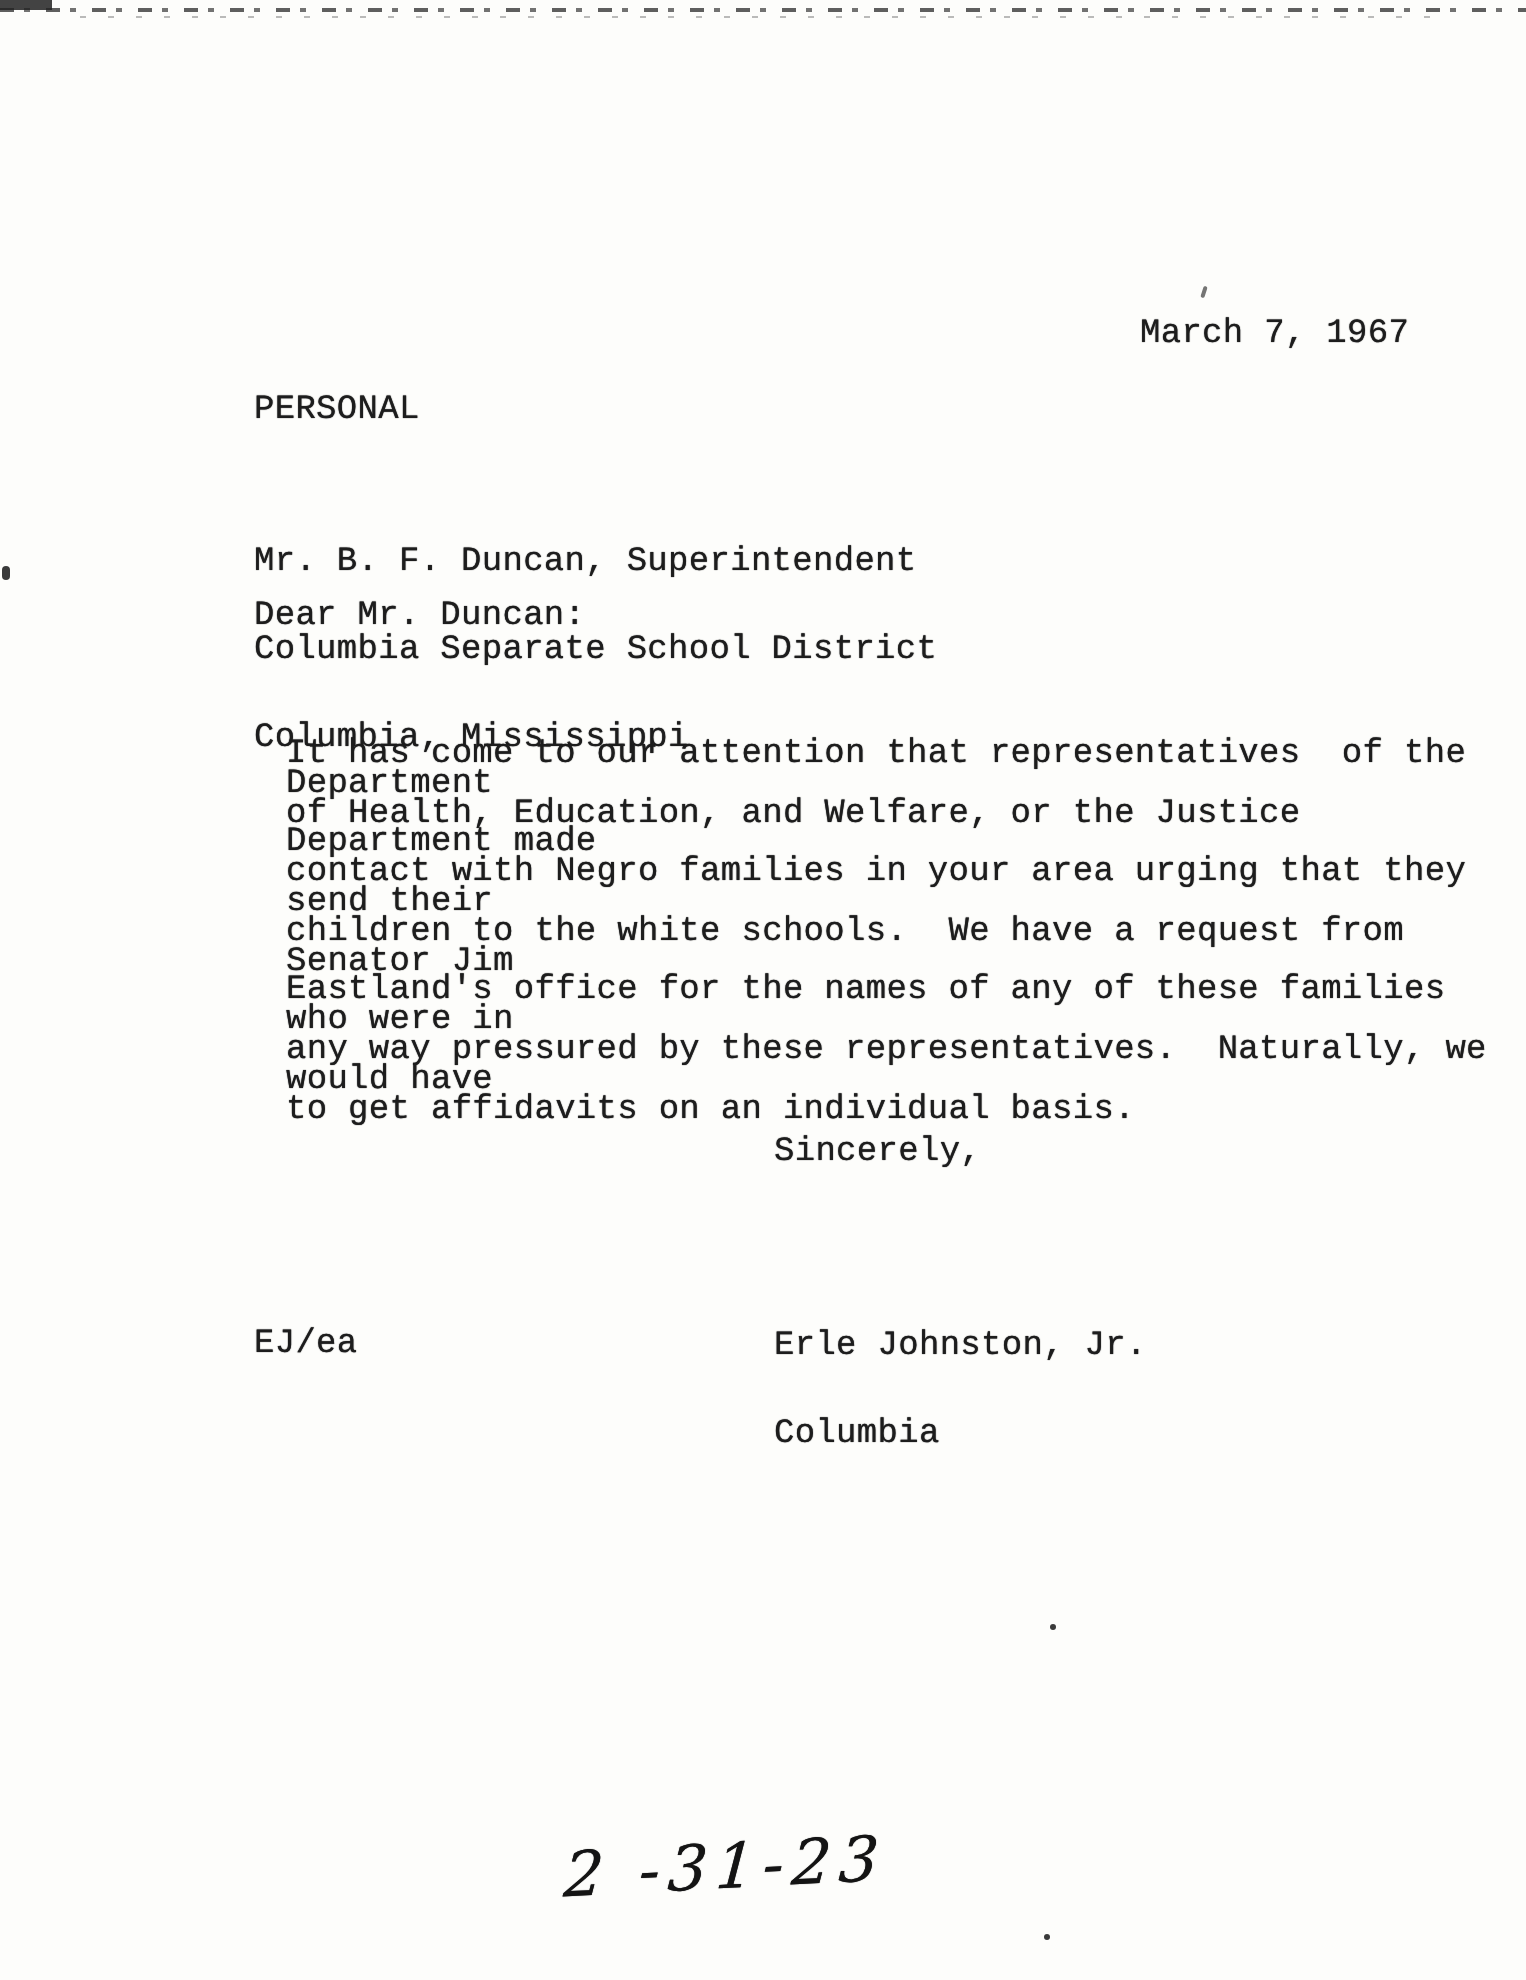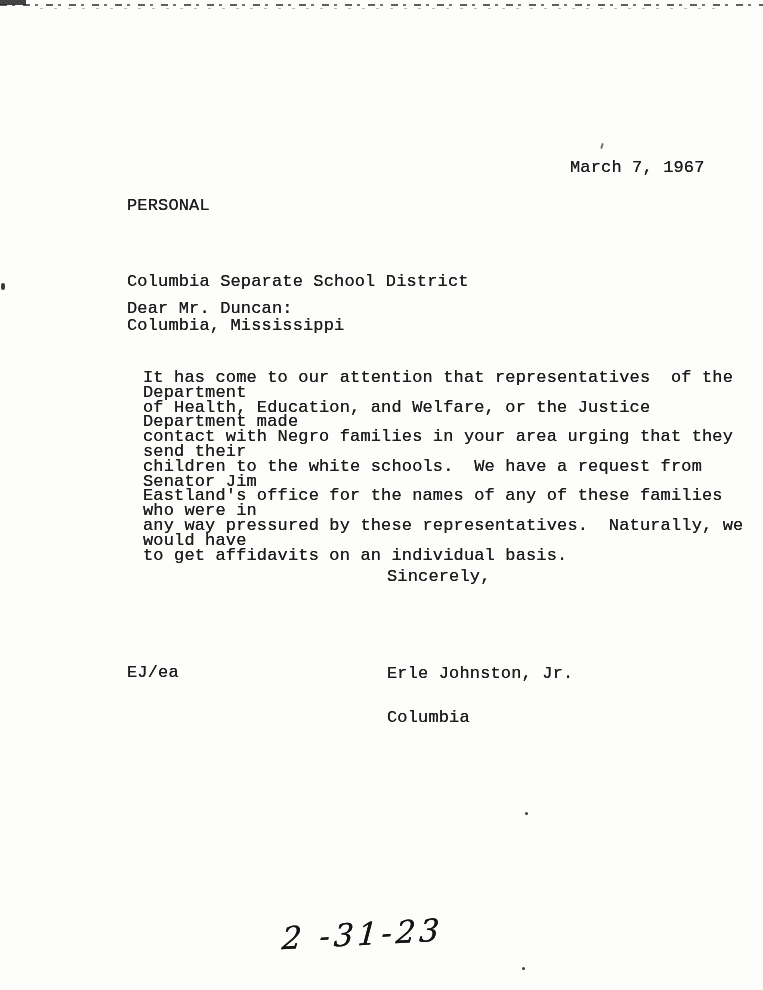--- a/index.html
+++ b/index.html
@@ -101,20 +101,21 @@
   <div class="speck speck-a"></div>
   <div class="speck speck-b"></div>
   <div class="speck speck-c"></div>
   <div class="speck speck-d"></div>
 
   <div class="tw date">March 7, 1967</div>
 
   <div class="tw classif">PERSONAL</div>
 
   <div class="tw recipient">
+    <div>Mr. B. F. Duncan, Superintendent</div>
     <div>Columbia Separate School District</div>
     <div>Columbia, Mississippi</div>
   </div>
 
   <div class="tw salutation">Dear Mr. Duncan:</div>
 
   <div class="tw para-1">It has come to our attention that representatives  of the Department
 of Health, Education, and Welfare, or the Justice Department made
 contact with Negro families in your area urging that they send their
 children to the white schools.  We have a request from Senator Jim

